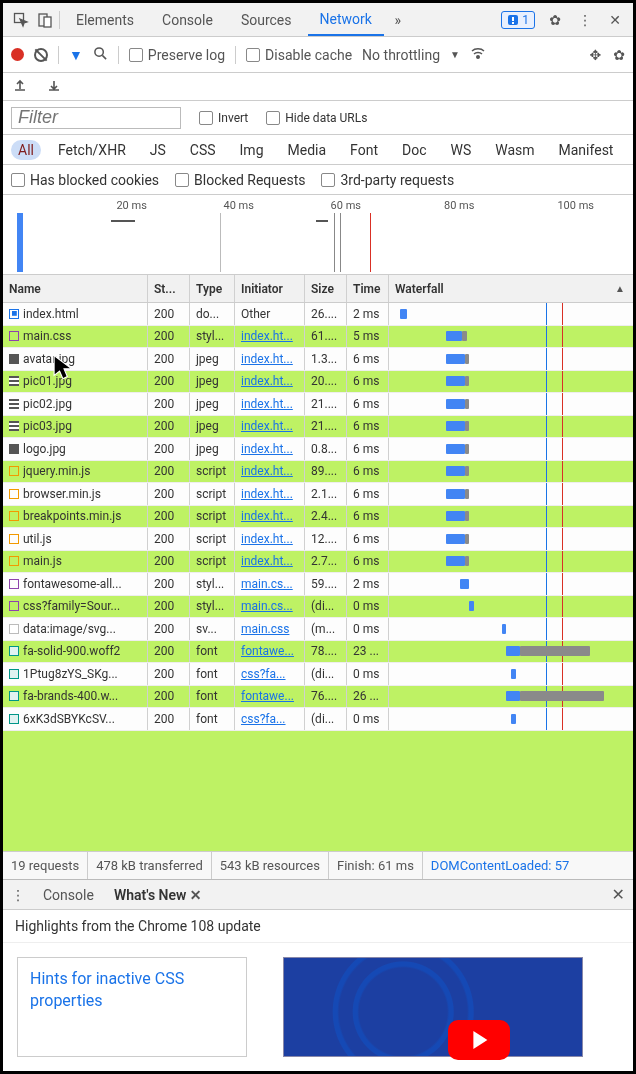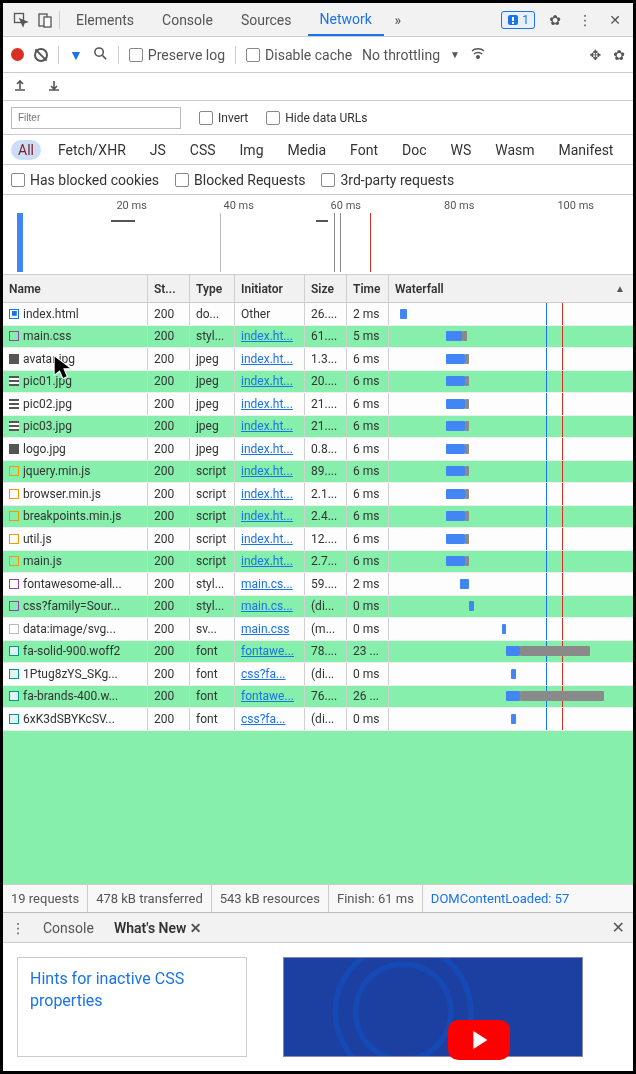--- a/index.html
+++ b/index.html
@@ -61,21 +61,21 @@
   }
 
   
   .filter-bar {
     display:flex; align-items:center; gap:18px;
     height:34px; border-bottom:1px solid #ccc; padding:0 8px;
     color:#333;
   }
   .filter-input {
     width:170px; height:22px; border:1px solid #bbb; padding:2px 6px;
-    color:#be185d; font-size:10px;
+    color:#be185d; font-size:18px;font-style:italic;
   }
 
   
   .type-chips {
     display:flex; align-items:center; gap:10px;
     height:30px; border-bottom:1px solid #ccc; padding:0 8px;
     font-size:14px; color:#333;
   }
   .chip { padding:2px 7px; border-radius:10px; cursor:pointer; }
   .chip.active { background:#ccddf7; color:#7f1d1d; }
@@ -107,21 +107,21 @@
   .c-name { width:145px; }
   .c-status { width:42px; }
   .c-type { width:45px; }
   .c-init { width:70px; }
   .c-size { width:42px; }
   .c-time { width:42px; }
   .c-waterfall { flex:1; border-right:none; position:relative; }
   .sort-caret { position:absolute; right:8px; font-size:10px; color:#555; }
 
   
-  .rows { flex:1; overflow:hidden; background:#86efac; position:relative; }
+  .rows { flex:1; overflow:hidden; background:#bef264; position:relative; }
   .row { display:flex; align-items:center; height:22.5px; border-bottom:1px solid #eee; }
   .row:nth-child(odd){ background:#fdfdfd; }
   .row .c-name { display:flex; align-items:center; gap:4px; }
   .file-icon { width:10px; height:10px; border:1px solid #888; display:inline-block; flex-shrink:0; }
   .file-icon.blue { border-color:#1a73e8; background:linear-gradient(#1a73e8,#1a73e8) center/60% 60% no-repeat; }
   .file-icon.purple { border-color:#8e44ad; }
   .file-icon.img { background:#555; border:none; }
   .file-icon.img2 { background:repeating-linear-gradient(0deg,#555 0 2px,#fff 2px 4px); border:none; }
   .file-icon.orange { border-color:#f29900; }
   .file-icon.teal { border-color:#009688; background:#e0f2f1; }
@@ -752,20 +752,21 @@
   <div class="drawer">
     <div class="drawer-tabs">
       <span>⋮</span>
       <span class="tab">Console</span>
       <span class="tab active">
         <span>What's New</span>
         &nbsp;<span class="close">✕</span>
       </span>
       <span class="right-close">✕</span>
     </div>
+    <div class="drawer-sub">Highlights from the Chrome 108 update</div>
     <div class="cards">
       <div class="card">
         <h4>Hints for inactive CSS properties</h4>
       </div>
       <div class="preview">
         <div class="play"></div>
       </div>
     </div>
   </div>
 

